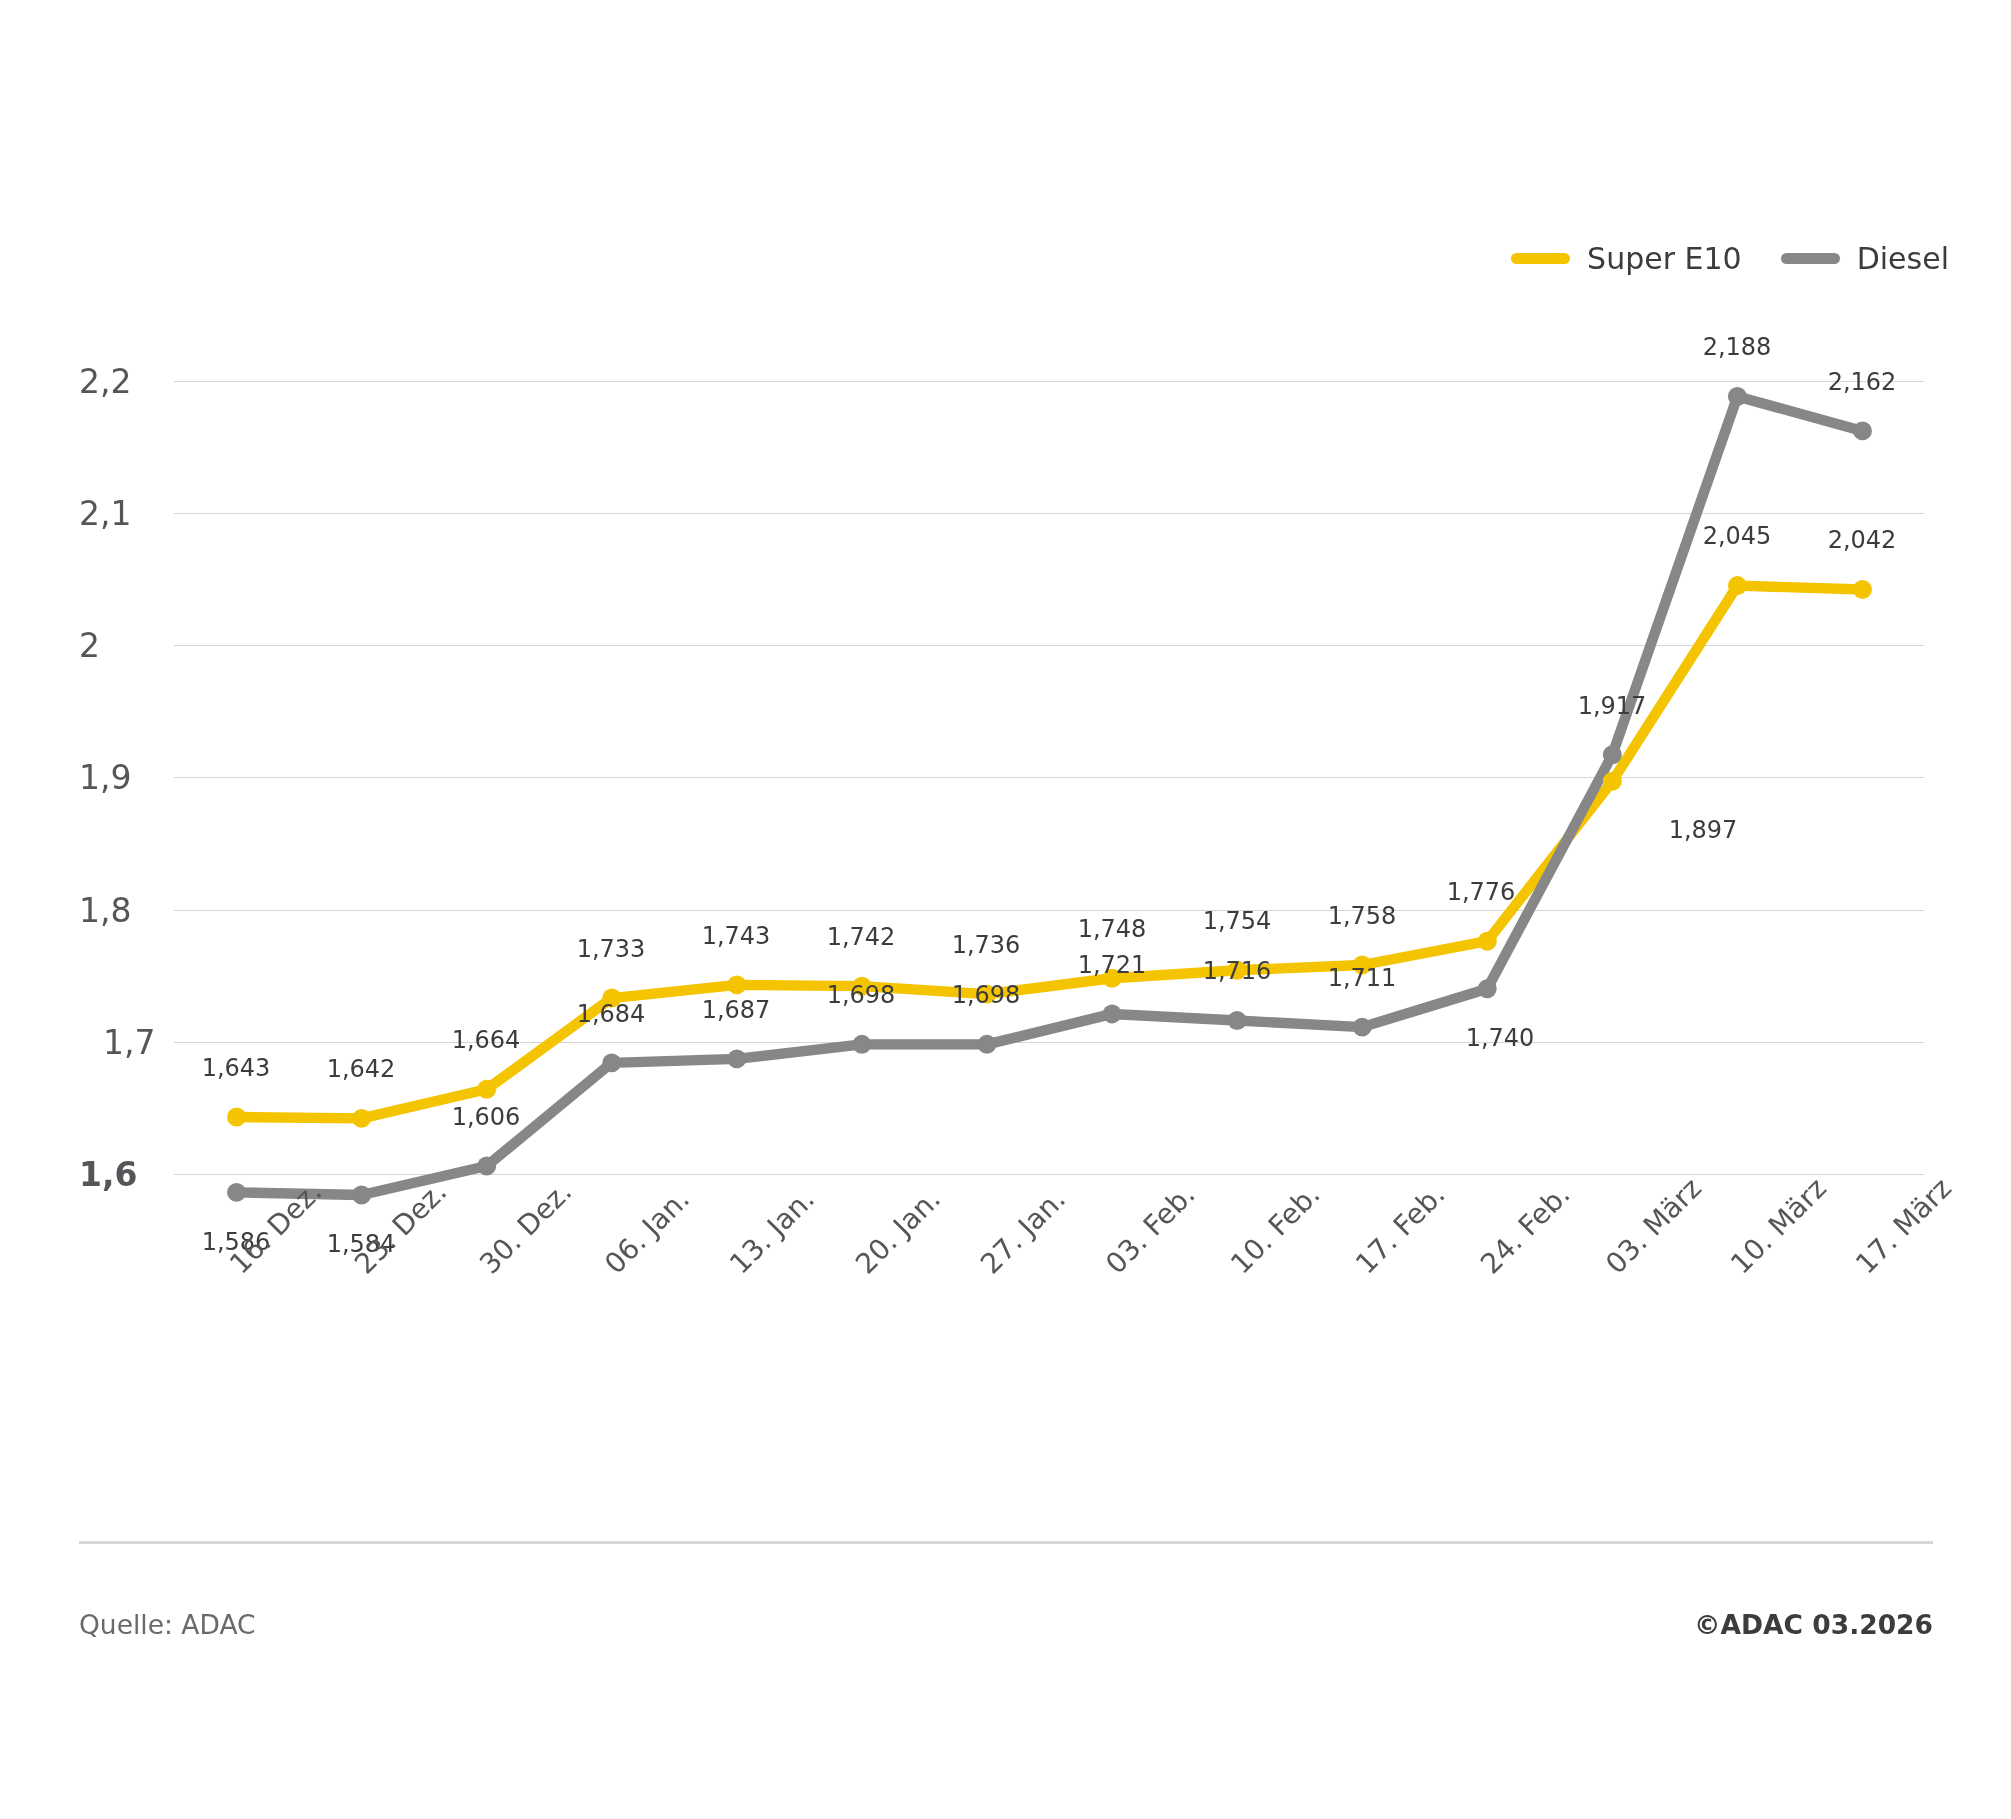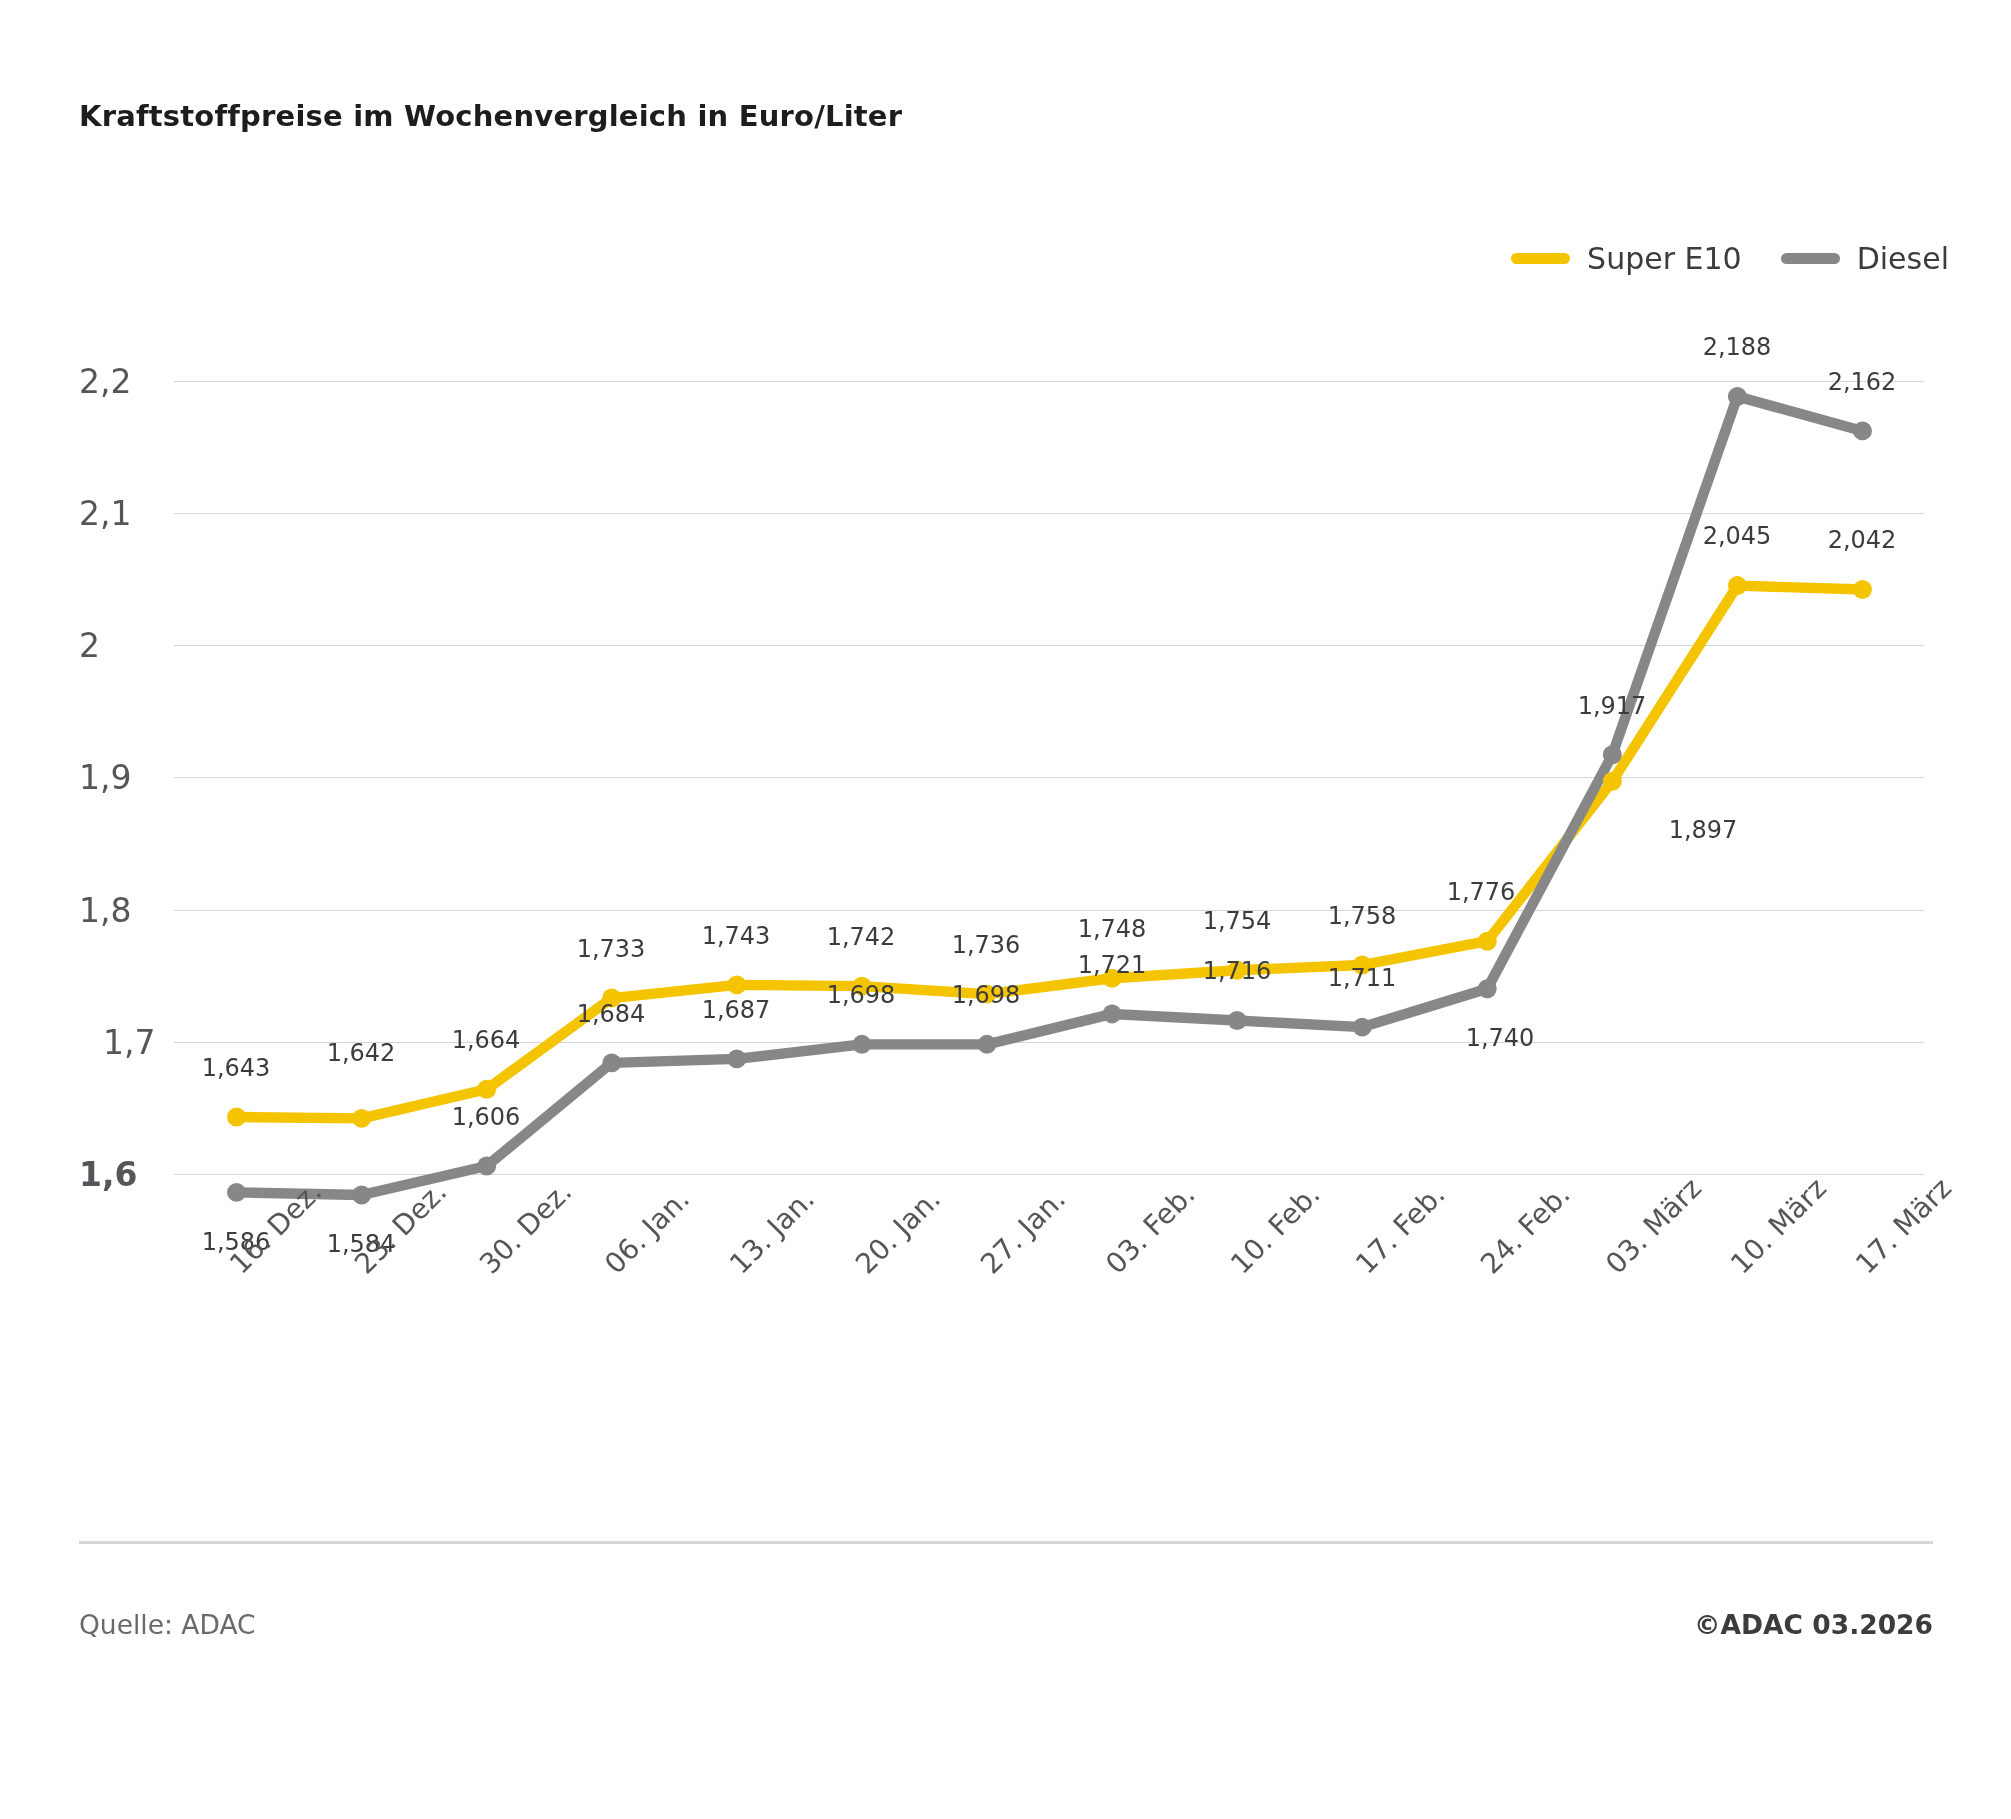--- a/index.html
+++ b/index.html
@@ -129,21 +129,20 @@
     font-size: 26.5px;
     color: #3c3c3b;
     font-weight: bold;
   }
 </style>
 </head>
 <body>
 
 <div class="page">
 
-  <div class="title">Kraftstoffpreise im Wochenvergleich in Euro/Liter</div>
 
   <div class="legend">
     <div class="legend-item">
       <span class="legend-swatch" style="background:#f5c400"></span>
       <span class="legend-label">Super E10</span>
     </div>
     <div class="legend-item">
       <span class="legend-swatch" style="background:#878787"></span>
       <span class="legend-label">Diesel</span>
     </div>
@@ -195,21 +194,21 @@
         <circle cx="991.0714285714286" cy="711.1029411764705" r="10" fill="#878787"></circle>
         <circle cx="1123.2142857142858" cy="718.0882352941178" r="10" fill="#878787"></circle>
         <circle cx="1255.357142857143" cy="725.0735294117646" r="10" fill="#878787"></circle>
         <circle cx="1387.5" cy="684.5588235294118" r="10" fill="#878787"></circle>
         <circle cx="1519.642857142857" cy="437.27941176470586" r="10" fill="#878787"></circle>
         <circle cx="1651.7857142857144" cy="58.676470588235134" r="10" fill="#878787"></circle>
         <circle cx="1783.9285714285716" cy="95.00000000000011" r="10" fill="#878787"></circle>
       </svg>
     <div id="ptlabels">
         <div class="pt-label" style="left: 157px; top: 727px;">1,643</div>
-        <div class="pt-label" style="left: 282px; top: 712px; text-align: center;">1,642</div>
+        <div class="pt-label" style="left: 282px; top: 728px; text-align: center;">1,642</div>
         <div class="pt-label" style="left: 407px; top: 699px;">1,664</div>
         <div class="pt-label" style="left: 532px; top: 608px;">1,733</div>
         <div class="pt-label" style="left: 657px; top: 595px;">1,743</div>
         <div class="pt-label" style="left: 782px; top: 596px;">1,742</div>
         <div class="pt-label" style="left: 907px; top: 604px;">1,736</div>
         <div class="pt-label" style="left: 1033px; top: 588px;">1,748</div>
         <div class="pt-label" style="left: 1158px; top: 580px;">1,754</div>
         <div class="pt-label" style="left: 1283px; top: 575px;">1,758</div>
         <div class="pt-label" style="left: 1402px; top: 551px;">1,776</div>
         <div class="pt-label" style="left: 1624px; top: 489px;">1,897</div>

